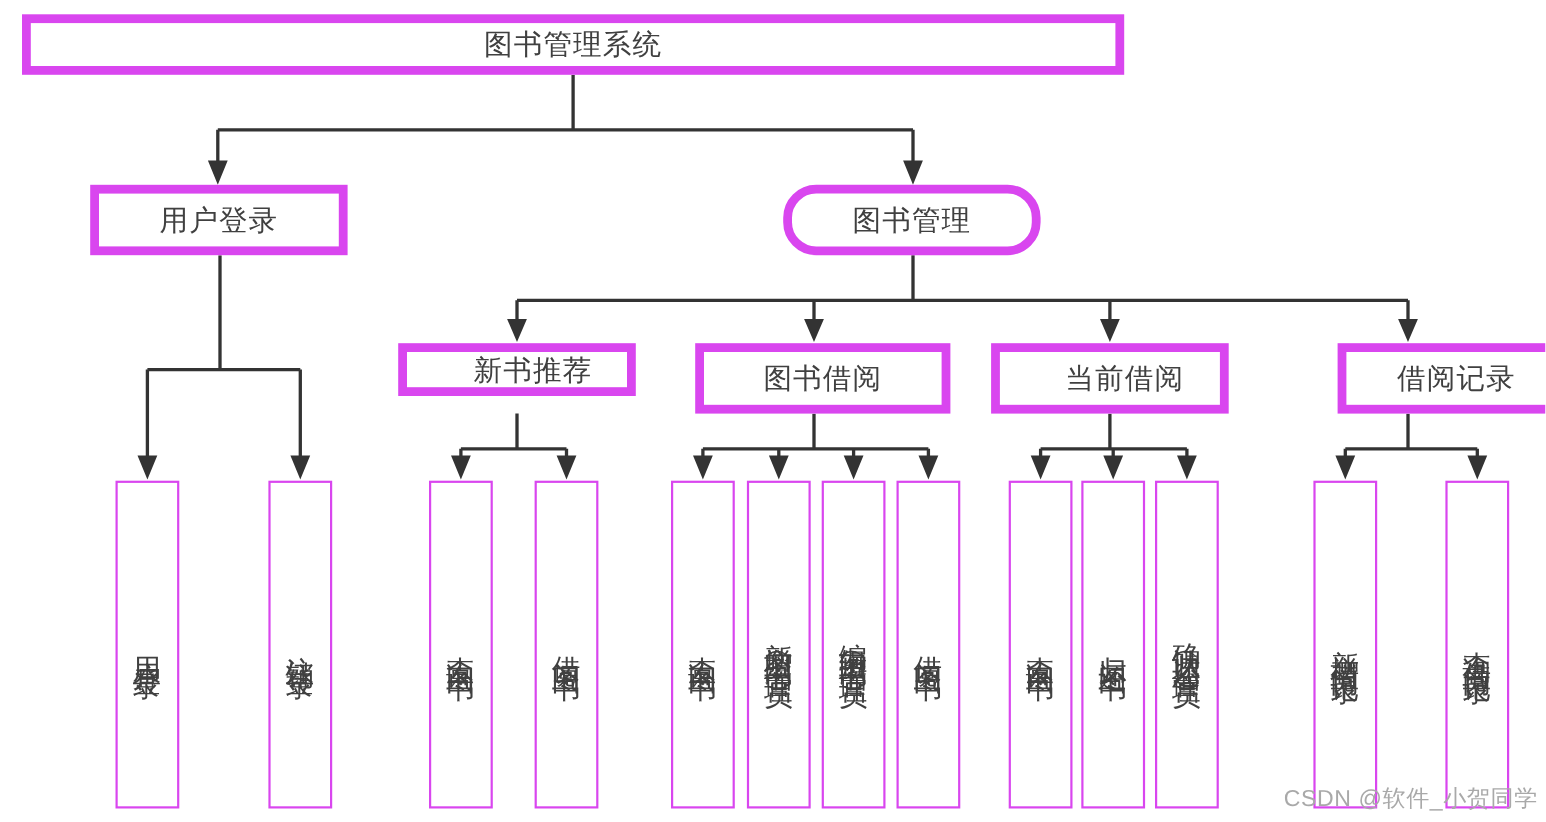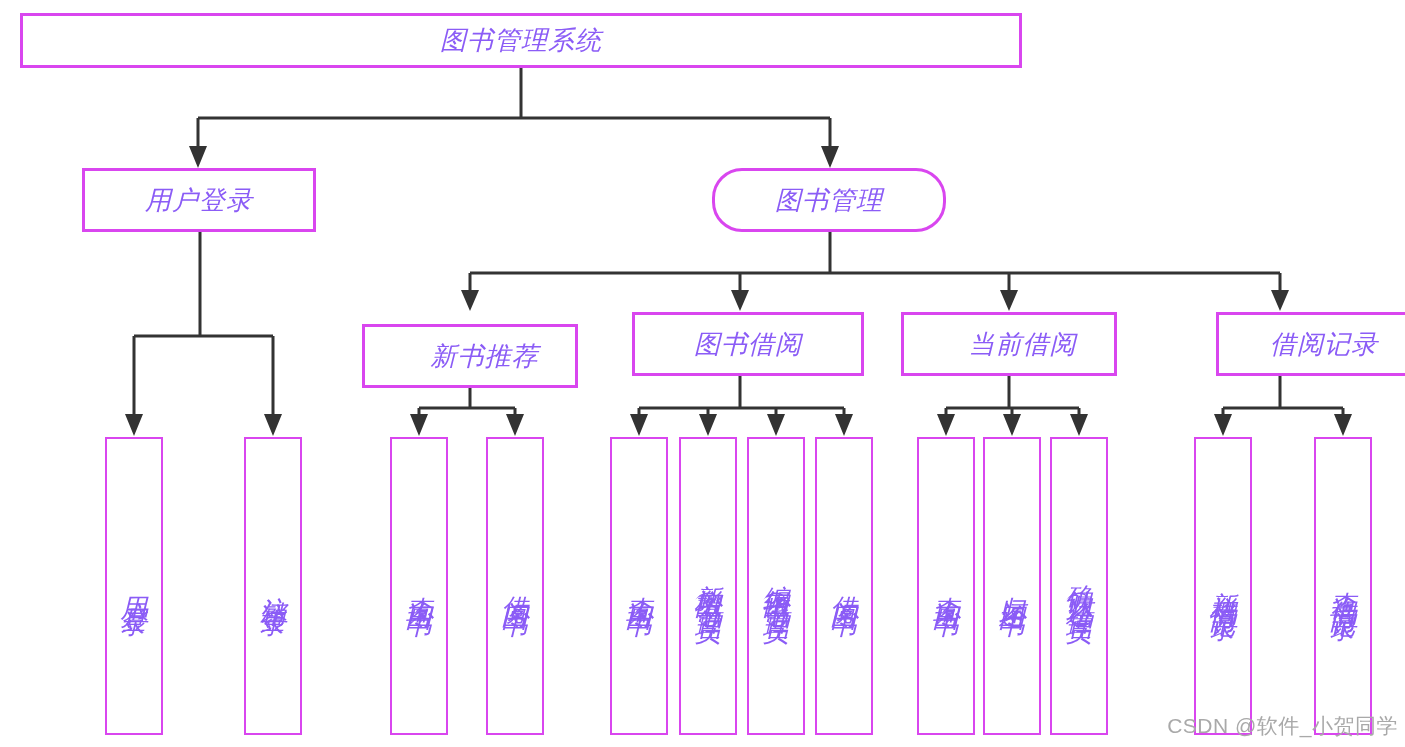--- a/index.html
+++ b/index.html
@@ -15,28 +15,27 @@
     position: absolute;
     left: 0; top: 0;
     width: 1405px; height: 747px;
     z-index: 1;
   }
   .ln { fill: none; stroke: #333333; stroke-width: 3; }
   .ah { fill: #333333; stroke: none; }
   .node {
     position: absolute;
     background: #ffffff;
-    border: 3px solid #d946ef;
+    border: 8px solid #d946ef;
     box-sizing: border-box;
     display: flex;
     align-items: center;
     justify-content: center;
-    color: #8b5cf6;
+    color: #404040;
     z-index: 2;
-    font-style: italic;
   }
   .hbox {
     font-size: 26px;
     letter-spacing: 1px;
   }
   .vbox {
     border-width: 2px;
     writing-mode: vertical-rl;
     text-orientation: mixed;
     font-size: 26px;
@@ -91,21 +90,21 @@
       <path class="ln" d="M1280,376 V408 M1223,408 H1343 M1223,408 V416 M1343,408 V416"></path>
       <path class="ah" d="M1214,414 h18 l-9,22 z M1334,414 h18 l-9,22 z"></path>
     </g>
   </svg>
 
   <div class="node hbox" style="left:20px; top:13px; width:1002px; height:55px;">图书管理系统</div>
 
   <div class="node hbox" style="left:82px; top:168px; width:234px; height:64px;">用户登录</div>
   <div class="node hbox" style="left:712px; top:168px; width:234px; height:64px;border-radius:30px;">图书管理</div>
 
-  <div class="node hbox" style="left:362px; top:324px; width:216px; height:64px;padding-left:29px;">新书推荐</div>
+  <div class="node hbox" style="left:362px; top:312px; width:216px; height:48px;padding-left:29px;">新书推荐</div>
   <div class="node hbox" style="left:632px; top:312px; width:232px; height:64px;text-align:center;">图书借阅</div>
   <div class="node hbox" style="left:901px; top:312px; width:216px; height:64px;padding-left:27px;">当前借阅</div>
   <div class="node hbox" style="left:1216px; top:312px; width:216px; height:64px;">借阅记录</div>
 
   <div class="node vbox" style="left:105px;">用户登录</div>
   <div class="node vbox" style="left:244px;">注销登录</div>
 
   <div class="node vbox" style="left:390px;">查询图书</div>
   <div class="node vbox" style="left:486px;">借阅图书</div>
 

